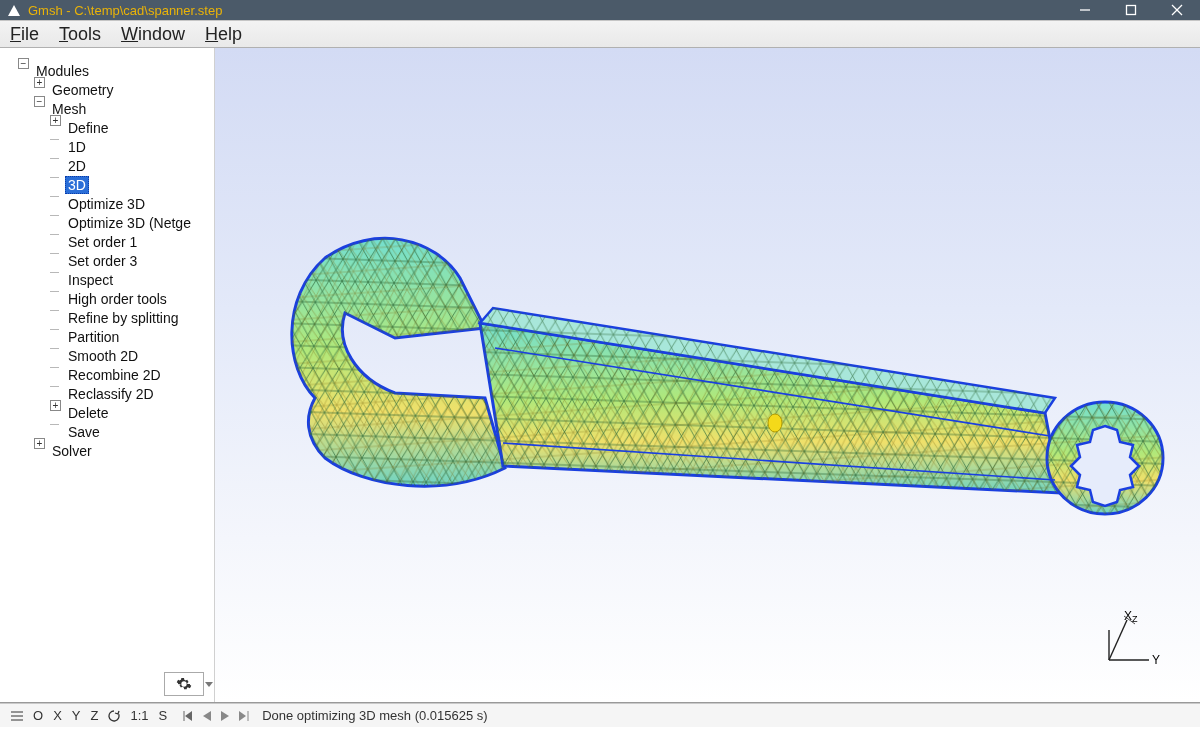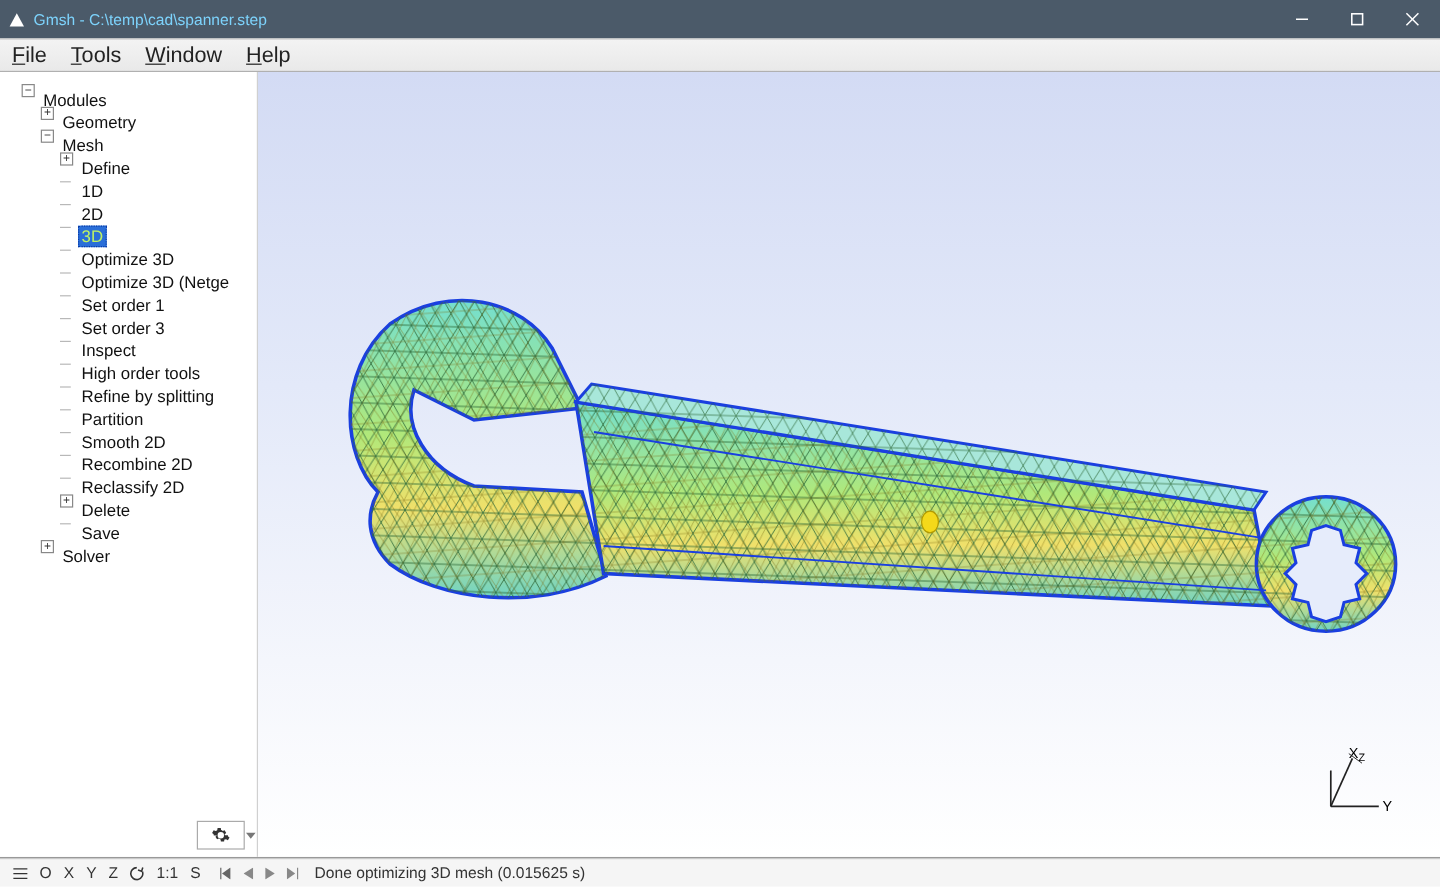--- a/index.html
+++ b/index.html
@@ -1,20 +1,20 @@
 <!DOCTYPE html>
 <html><head>
 <meta charset="utf-8">
 <style>
   * { box-sizing: border-box; margin: 0; padding: 0; font-family: "Segoe UI", Tahoma, sans-serif; }
   html, body { width: 1200px; height: 739px; overflow: hidden; background: #fff; }
 
   
   .titlebar {
-    height: 32px; background: #4b5a69; color: #7dd3fc; display: flex;
+    height: 20px; background: #4b5a69; color: #eab308; display: flex;
     align-items: center; padding: 0 0 0 8px; font-size: 13px;
   }
   .titlebar .appicon {
     width: 0; height: 0; border-left: 6px solid transparent;
     border-right: 6px solid transparent; border-bottom: 11px solid #fff;
     margin-right: 8px;
   }
   .titlebar .title { flex: 0 0 auto; }
   .titlebar .spacer { flex: 1; }
   .winbtn {
@@ -60,21 +60,21 @@
   .twig {
     width: 11px; height: 11px; margin-right: 4px; flex: 0 0 11px;
     display: inline-block; position: relative;
   }
   .twig::before {
     content: ""; position: absolute; left: 0; top: 5px;
     width: 9px; height: 1px; background: #b8b8b8;
   }
   .lbl { padding: 0 3px; margin-top: 14px; }
   .lbl.selected {
-    background: #2a6ed8; color: #bef264; border: 1px dotted #0a3ca8;
+    background: #2a6ed8; color: #ffffff; border: 1px dotted #0a3ca8;
     padding: 0 2px;
   }
   .ind1 { padding-left: 18px; }
   .ind2 { padding-left: 34px; }
   .ind3 { padding-left: 50px; }
 
   .gearbox {
     position: absolute; bottom: 6px; right: 10px;
     width: 40px; height: 24px; border: 1px solid #aaa;
     display: flex; align-items: center; justify-content: center;

